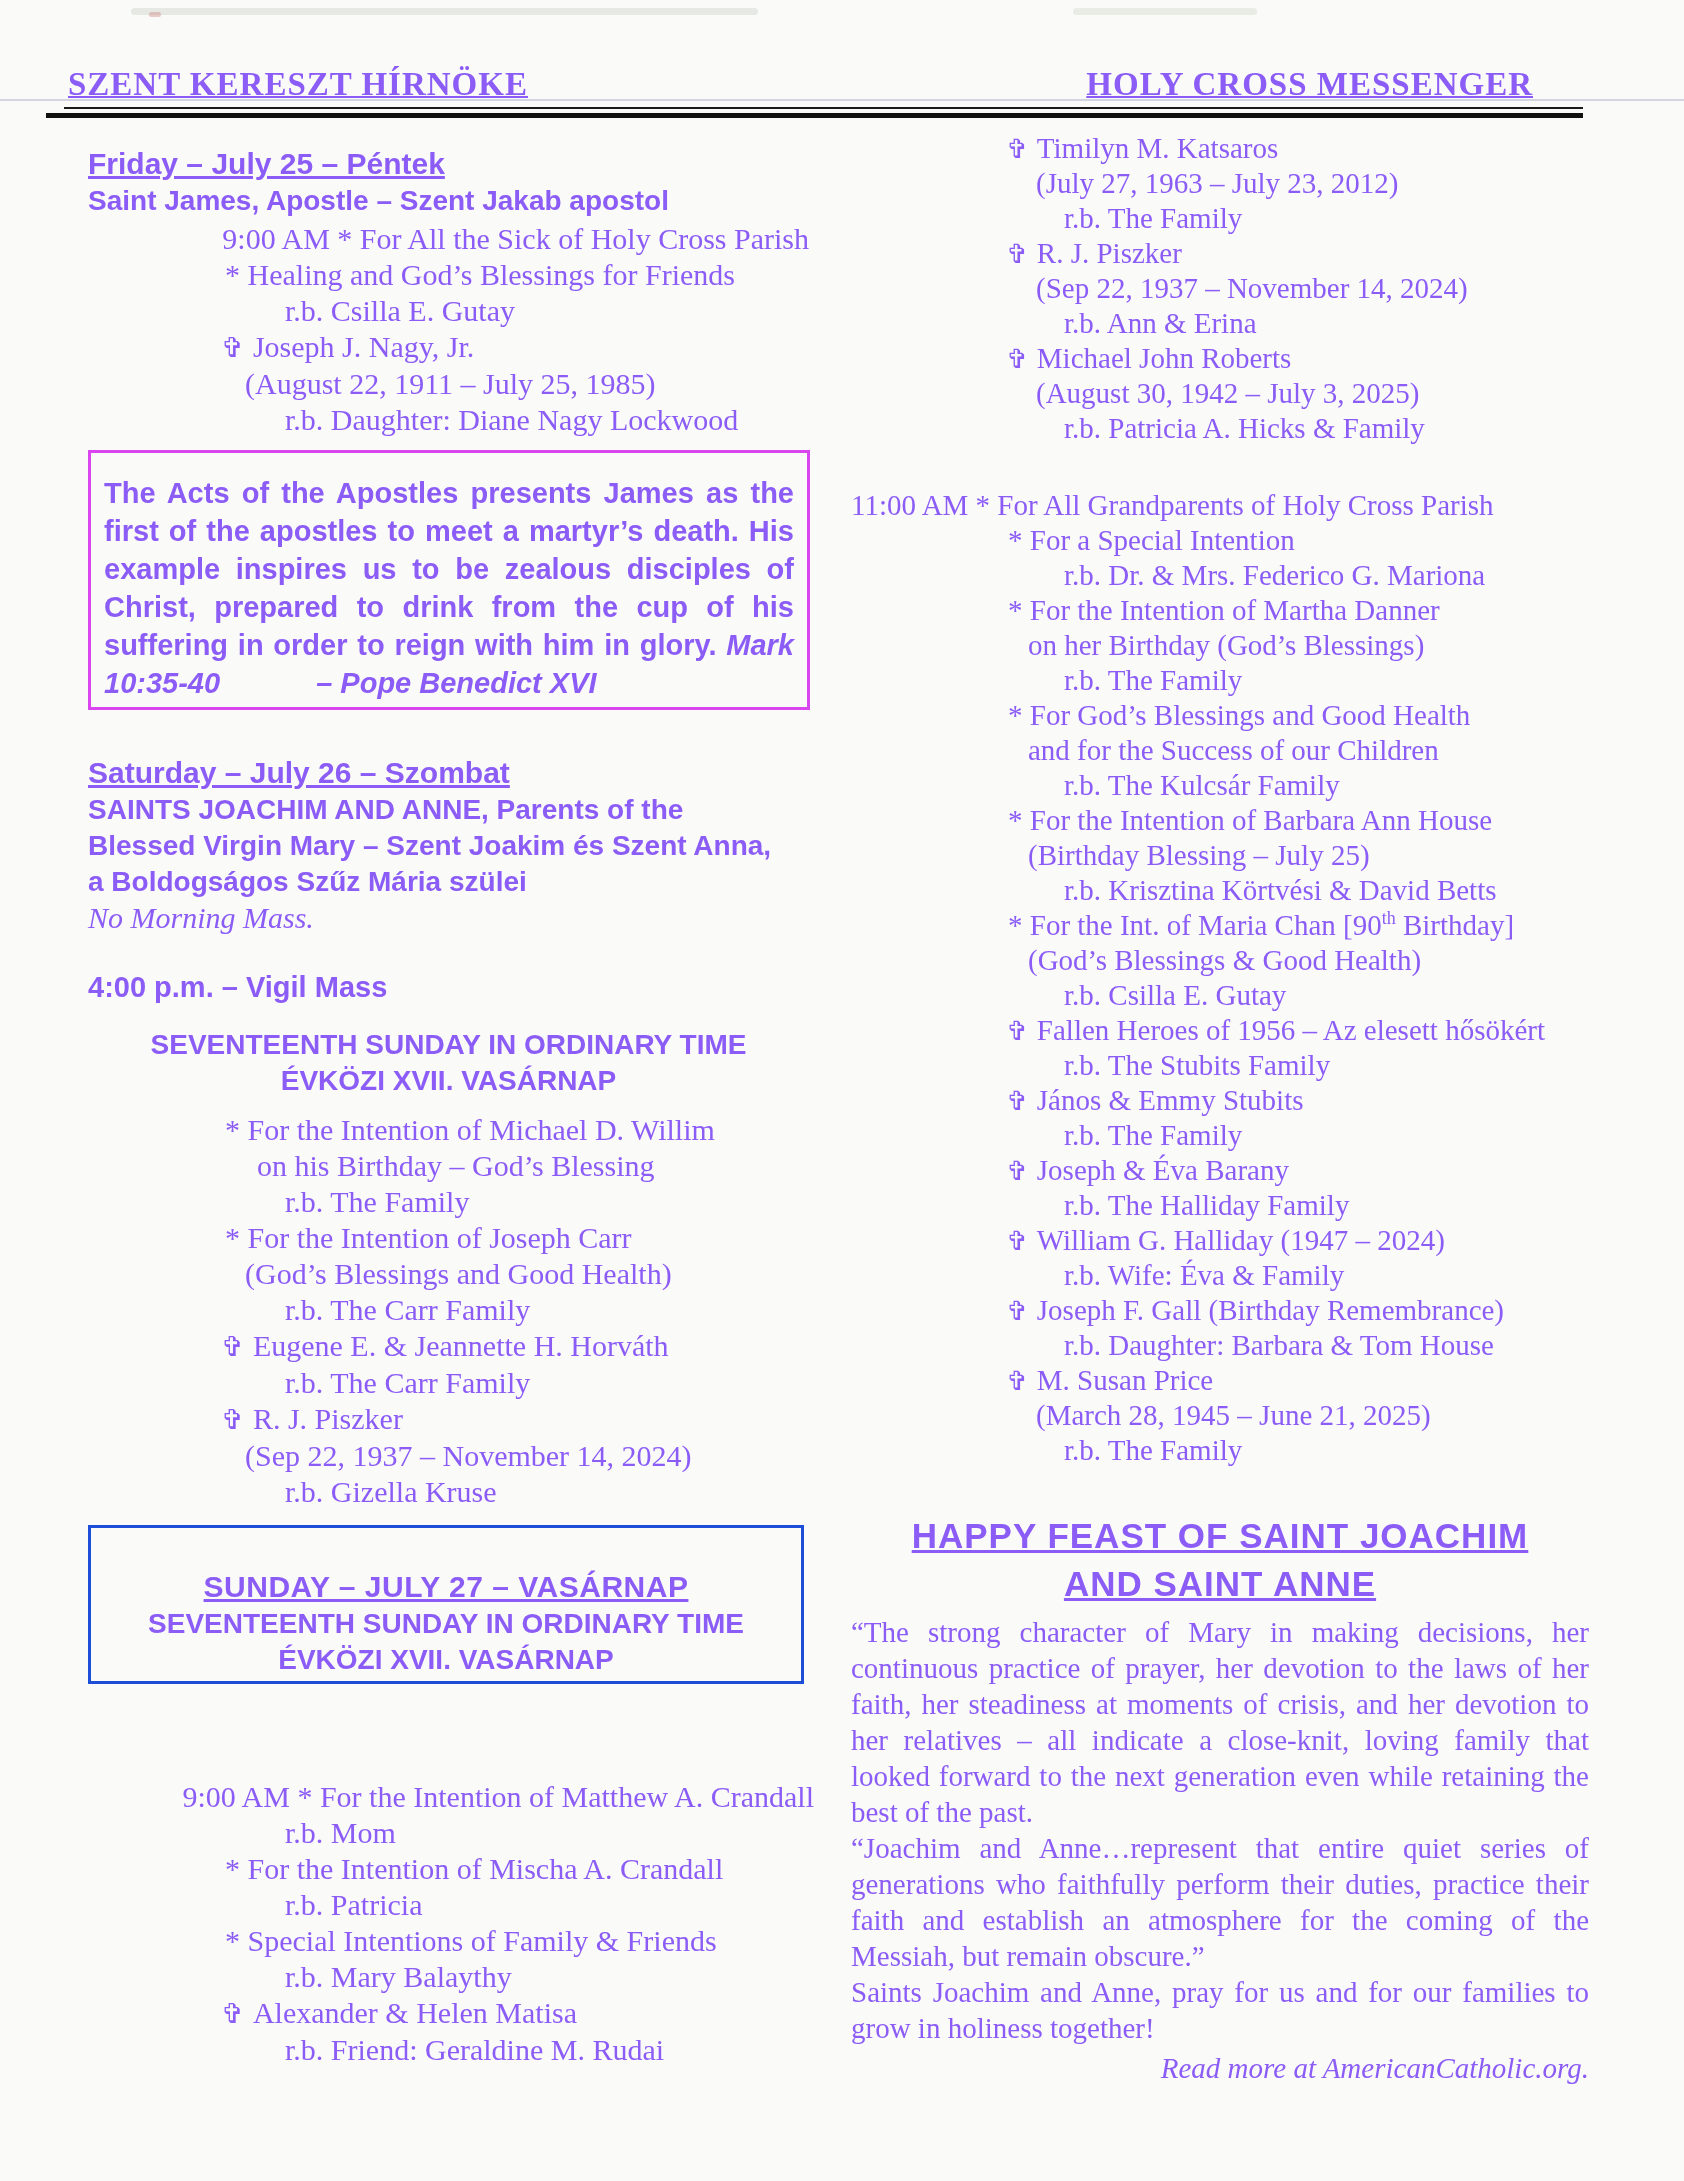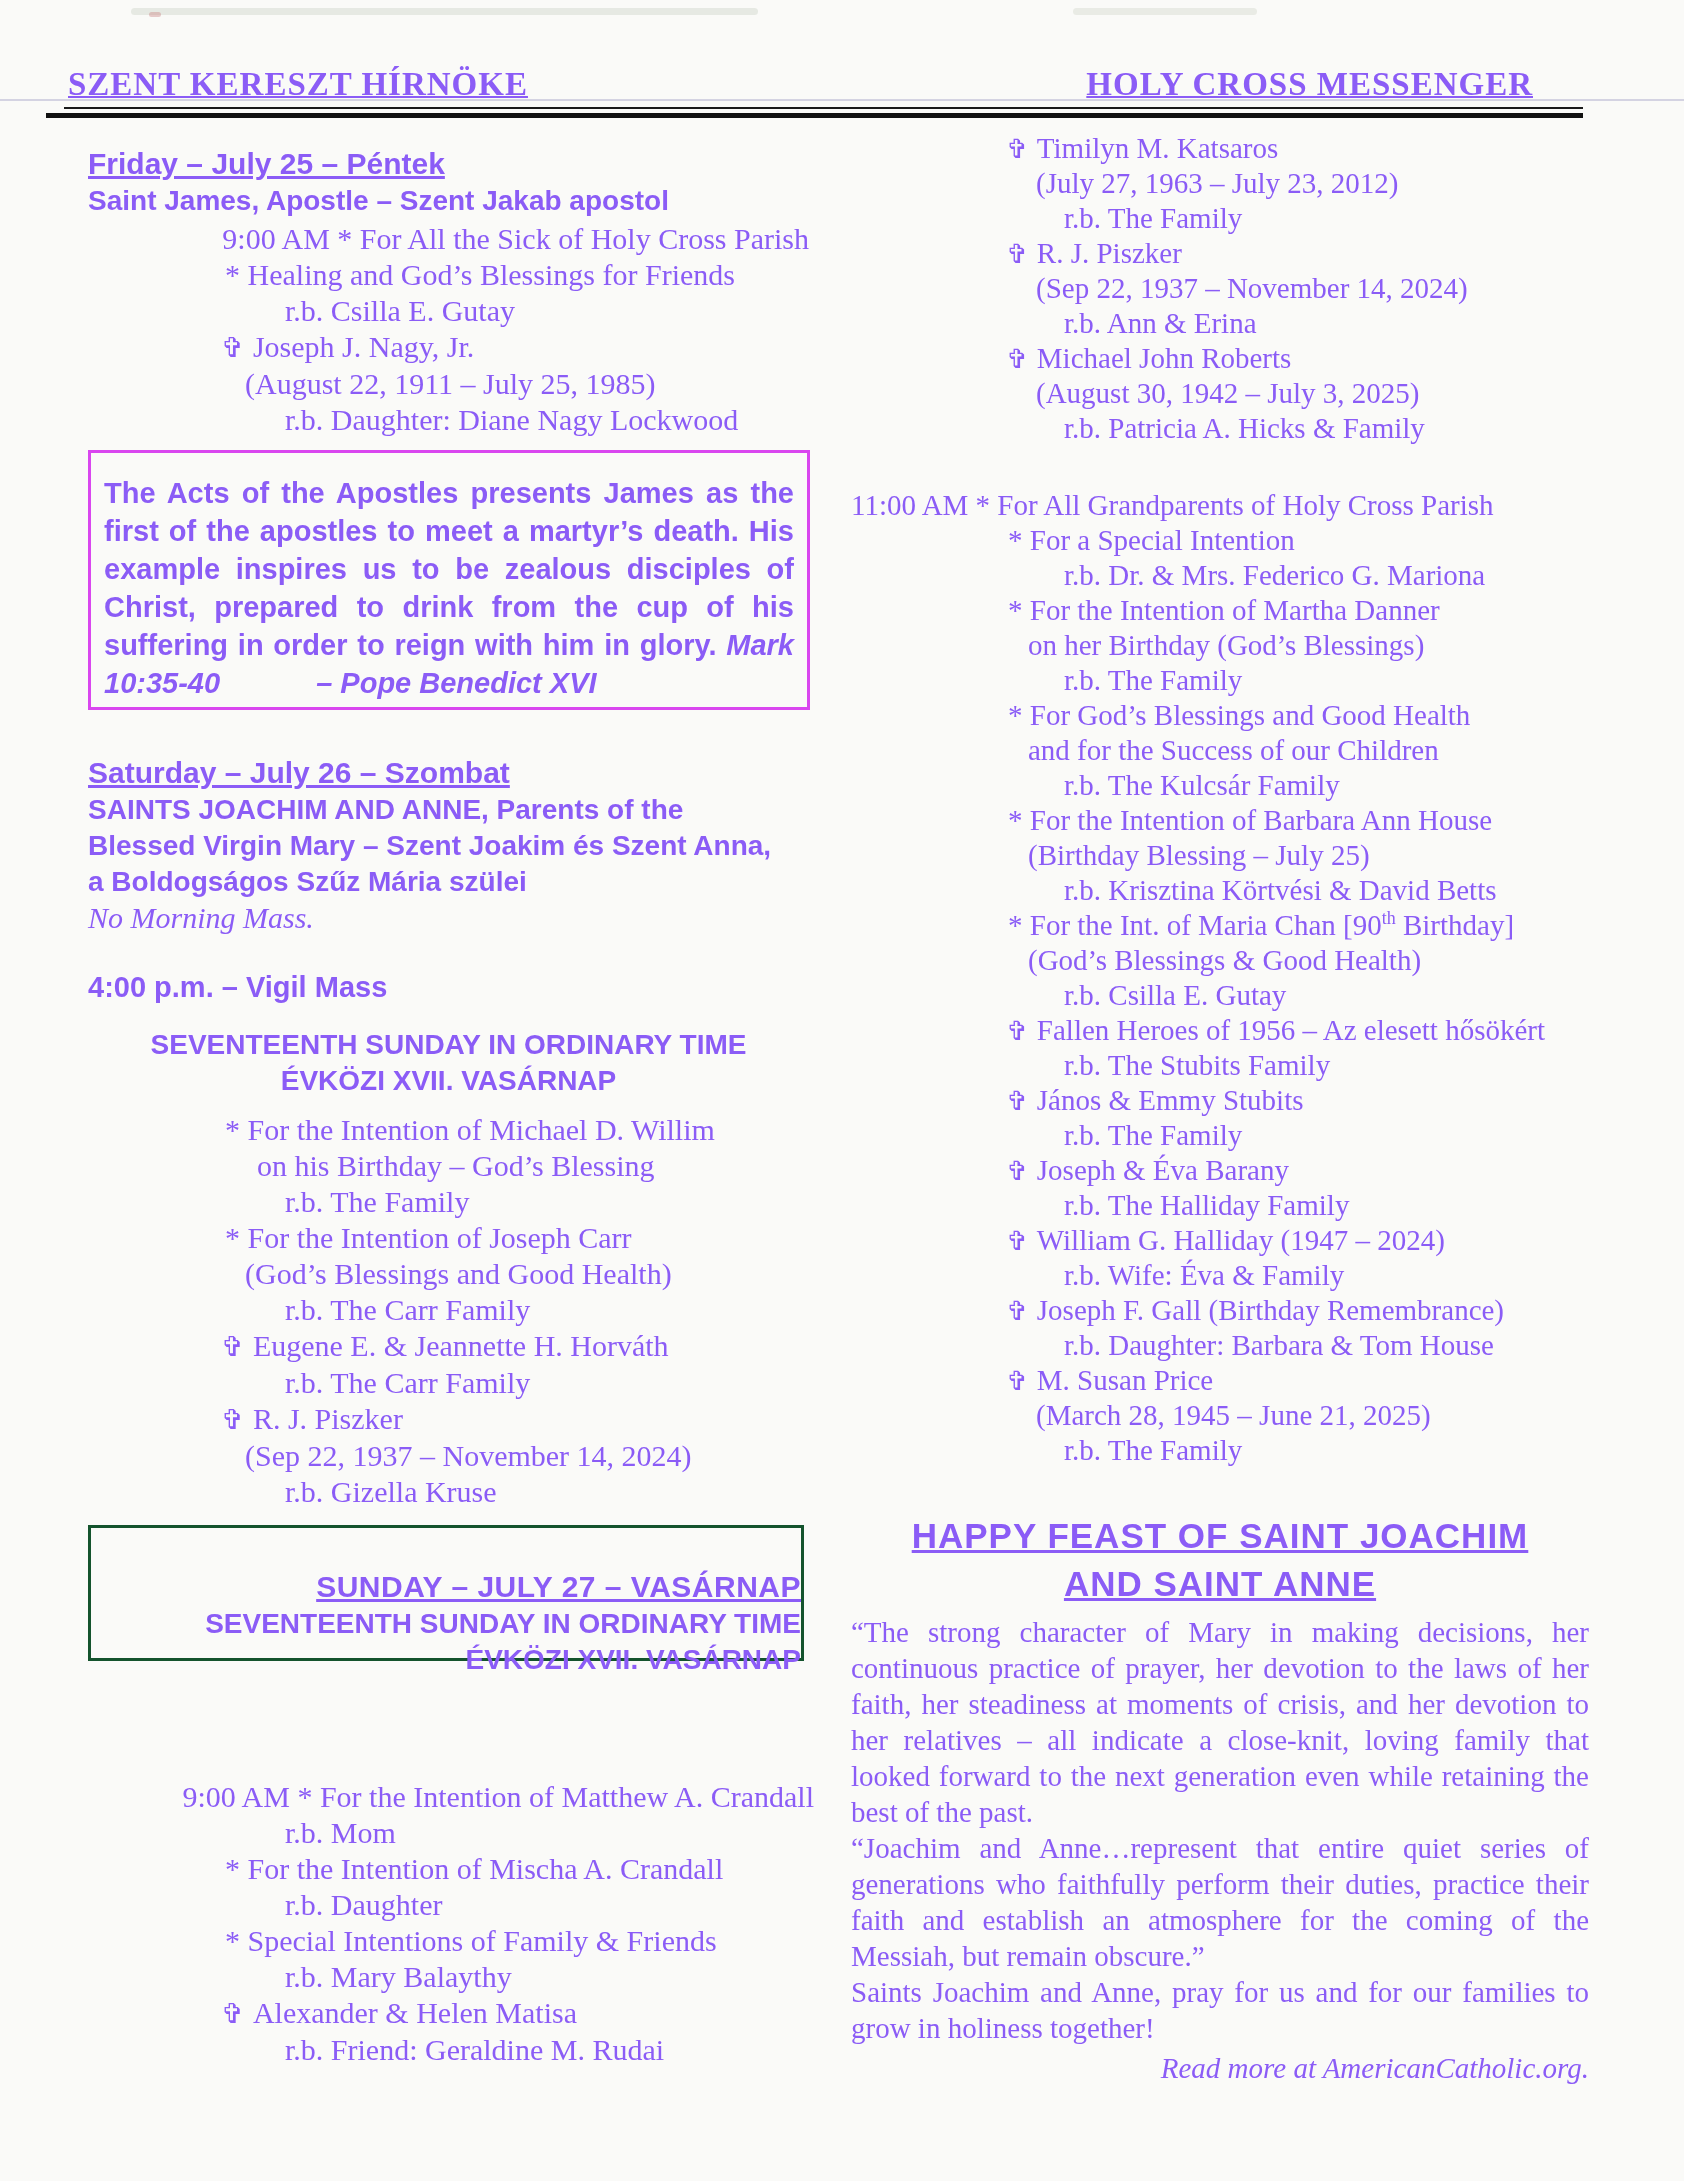--- a/index.html
+++ b/index.html
@@ -79,23 +79,23 @@
   #saturday{position:absolute;left:88px;top:754px;width:721px;}
   .note-italic{font-style:italic;font-size:30px;line-height:36px;}
   .vigil-time{font-weight:bold;font-size:29px;line-height:36px;margin-top:33px;}
 
   #sunday-vigil-head{position:absolute;left:88px;top:1027px;width:721px;text-align:center;}
   .center-head{font-weight:bold;font-size:28px;line-height:36px;}
 
   #vigil-list{position:absolute;left:88px;top:1112px;width:721px;}
 
   #box2{
-    position:absolute;left:88px;top:1525px;width:716px;height:136px;
-    border:3px solid #14532d;box-sizing:border-box;
-    padding-top:40px;text-align:right;
+    position:absolute;left:88px;top:1525px;width:716px;height:159px;
+    border:3px solid #1d4ed8;box-sizing:border-box;
+    padding-top:40px;text-align:center;
   }
   #box2 .day-line{
     font-weight:bold;font-size:30px;line-height:38px;
     text-decoration:underline;text-decoration-thickness:2.5px;letter-spacing:0.5px;
   }
   #box2 .sub-line{font-weight:bold;font-size:28px;line-height:36px;}
 
   #sunday-list{position:absolute;left:88px;top:1779px;width:726px;}
   #sunday-list .l-time{margin-left:32px;}
 
@@ -184,21 +184,21 @@
   <div id="box2">
     <div class="day-line sans">SUNDAY – JULY 27 – VASÁRNAP</div>
     <div class="sub-line sans">SEVENTEENTH SUNDAY IN ORDINARY TIME</div>
     <div class="sub-line sans">ÉVKÖZI XVII. VASÁRNAP</div>
   </div>
 
   <div id="sunday-list" class="serif">
       <div class="line l-time"><span>9:00 AM * For the Intention of Matthew A. Crandall</span></div>
       <div class="line l-rb"><span>r.b. Mom</span></div>
       <div class="line l-int"><span>* For the Intention of Mischa A. Crandall</span></div>
-      <div class="line l-rb"><span>r.b. Daughter</span></div>
+      <div class="line l-rb"><span>r.b. Patricia</span></div>
       <div class="line l-int"><span>* Special Intentions of Family &amp; Friends</span></div>
       <div class="line l-rb"><span>r.b. Mary Balaythy</span></div>
       <div class="line l-dead"><span class="cross">✞ </span><span>Alexander &amp; Helen Matisa</span></div>
       <div class="line l-rb"><span>r.b. Friend: Geraldine M. Rudai</span></div>
     </div>
 
   <div id="right-col">
     <div id="early-list" class="serif">
         <div class="line r-dead"><span class="cross">✞ </span><span>Timilyn M. Katsaros</span></div>
         <div class="line r-date"><span>(July 27, 1963 – July 23, 2012)</span></div>

